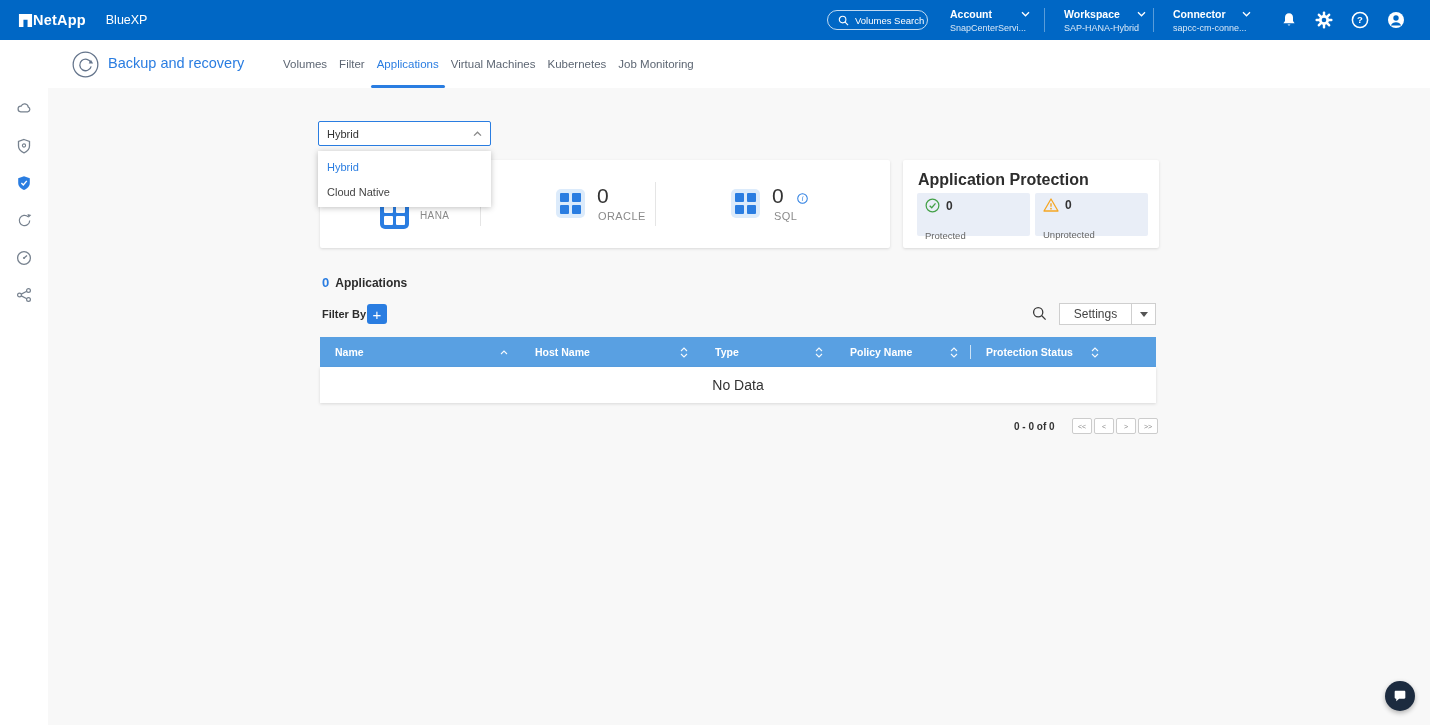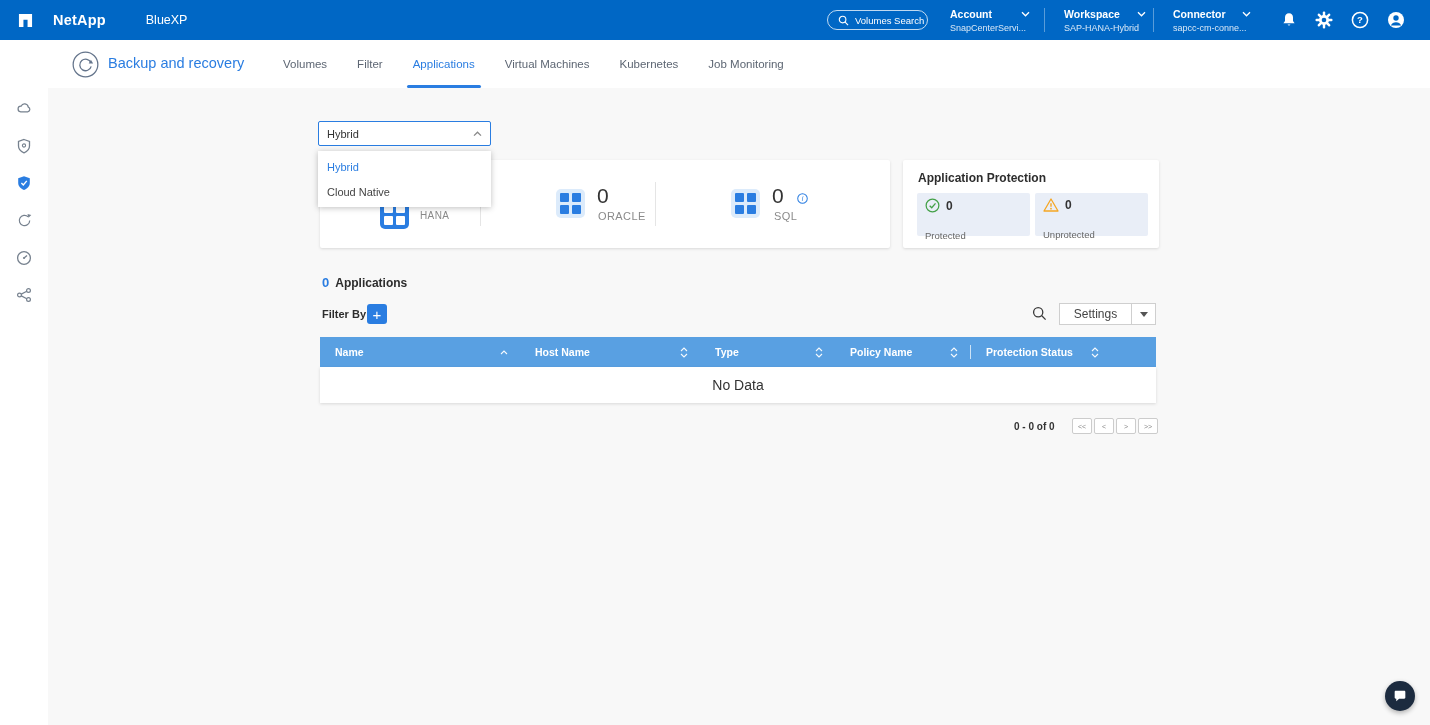--- a/index.html
+++ b/index.html
@@ -2,42 +2,42 @@
 <html style="--header-bg: #0067c5; --accent: #2a7de1; --table-header-bg: #59a0e2; --success-green: #43a047; --warning-orange: #f5a623;"><head>
 <meta charset="utf-8">
 <style>
   *{margin:0;padding:0;box-sizing:border-box}
   html,body{background:#fff}
   .app{position:relative;width:1430px;height:725px;background:#f8f8f8;overflow:hidden;
        font-family:"Liberation Sans",sans-serif;-webkit-font-smoothing:antialiased}
 
   
   .topbar{position:absolute;top:0;left:0;width:100%;height:40px;background:var(--header-bg,#0067c5);z-index:50}
-  .brand{position:absolute;left:18px;top:0;height:40px;display:flex;align-items:center;gap:20px;color:#fff}
+  .brand{position:absolute;left:18px;top:0;height:40px;display:flex;align-items:center;gap:0;color:#fff}
   .brand-name{font-size:14.5px;font-weight:bold;letter-spacing:.2px}
   .product-name{font-size:12.5px;margin-left:20px;font-weight:normal}
   .search-pill{position:absolute;left:827px;top:10px;width:101px;height:20px;border:1px solid rgba(255,255,255,.75);
        border-radius:10px;display:flex;align-items:center;gap:6px;padding-left:10px;color:#fff;font-size:9.5px;cursor:pointer}
   .hblock{position:absolute;top:8px;color:#fff;cursor:pointer}
   .hlabel{font-size:10.5px;font-weight:bold;display:flex;align-items:center;justify-content:space-between}
   .hvalue{font-size:9px;color:rgba(255,255,255,.85);margin-top:3px;white-space:nowrap}
   .hdivider{position:absolute;top:8px;width:1px;height:24px;background:rgba(255,255,255,.35)}
   .topicon{position:absolute;top:11px;cursor:pointer}
 
   
   .sidebar{position:absolute;top:40px;left:0;width:48px;bottom:0;background:#fff;z-index:40}
   .side-item{position:absolute;left:0;width:48px;height:31px;display:flex;align-items:center;justify-content:center;
        color:#76818e;cursor:pointer}
   .side-item.active{color:var(--accent,#2a7de1)}
 
   
   .subheader{position:absolute;top:40px;left:48px;right:0;height:48px;background:#fff;z-index:30}
   .svc-icon{position:absolute;left:24px;top:11px}
   .page-title{position:absolute;left:60px;top:15px;font-size:14.5px;color:var(--accent,#2a7de1)}
-  .tabs{position:absolute;left:235px;top:0;height:48px;display:flex;gap:30px}
+  .tabs{position:absolute;left:235px;top:0;height:48px;display:flex;gap:12px}
   .tab{display:flex;align-items:center;height:100%;font-size:11.5px;color:#5d6673;cursor:pointer;position:relative}
   .tab.active{color:var(--accent,#2a7de1)}
   .tab.active::after{content:"";position:absolute;left:-6px;right:-6px;bottom:0;height:3px;
        background:var(--accent,#2a7de1);border-radius:2px}
 
   
   .select-box{position:absolute;left:318px;top:121px;width:173px;height:25px;background:#fff;
        border:1px solid var(--accent,#2a7de1);border-radius:2px;z-index:26;display:flex;align-items:center;
        padding:0 8px;font-size:11px;color:#333;cursor:pointer}
   .select-caret{margin-left:auto;display:flex}
@@ -55,21 +55,21 @@
   .grid-icon.solid{background:var(--accent,#2a7de1)}
   .grid-icon.solid span{background:#fff}
   .grid-icon.light{background:#dcebfb}
   .grid-icon.light span{background:var(--accent,#2a7de1)}
   .divider-v{position:absolute;top:22px;width:1px;height:44px;background:#e5e5e5}
   .count-num{position:absolute;font-size:21px;color:#333}
   .count-label{position:absolute;font-size:11px;color:#8a8a8a;letter-spacing:.4px}
   .info-badge{position:absolute;cursor:pointer}
 
   .protection-card{left:903px;top:160px;width:256px;height:88px;z-index:10}
-  .pc-title{position:absolute;left:15px;top:11px;font-size:12px;font-weight:bold;color:#2d2d2d}
+  .pc-title{position:absolute;left:15px;top:11px;font-size:16px;font-weight:bold;color:#2d2d2d}
   .stat-box{position:absolute;top:33px;width:113px;height:43px;background:#e9eef7;border-radius:2px;padding:5px 8px}
   .stat-top{display:flex;align-items:center;gap:6px;font-size:12px;font-weight:bold;color:#333}
   .stat-label{font-size:9.5px;color:#666;margin-top:17px}
 
   
   .apps-summary{position:absolute;left:322px;top:275px;display:flex;gap:6px;align-items:baseline}
   .apps-count{font-size:13px;font-weight:bold;color:var(--accent,#2a7de1)}
   .apps-label{font-size:12px;font-weight:bold;color:#2d2d2d}
   .filter-label{position:absolute;left:322px;top:308px;font-size:11px;font-weight:bold;color:#2d2d2d}
   .add-filter{position:absolute;left:367px;top:304px;width:20px;height:20px;background:var(--accent,#2a7de1);

